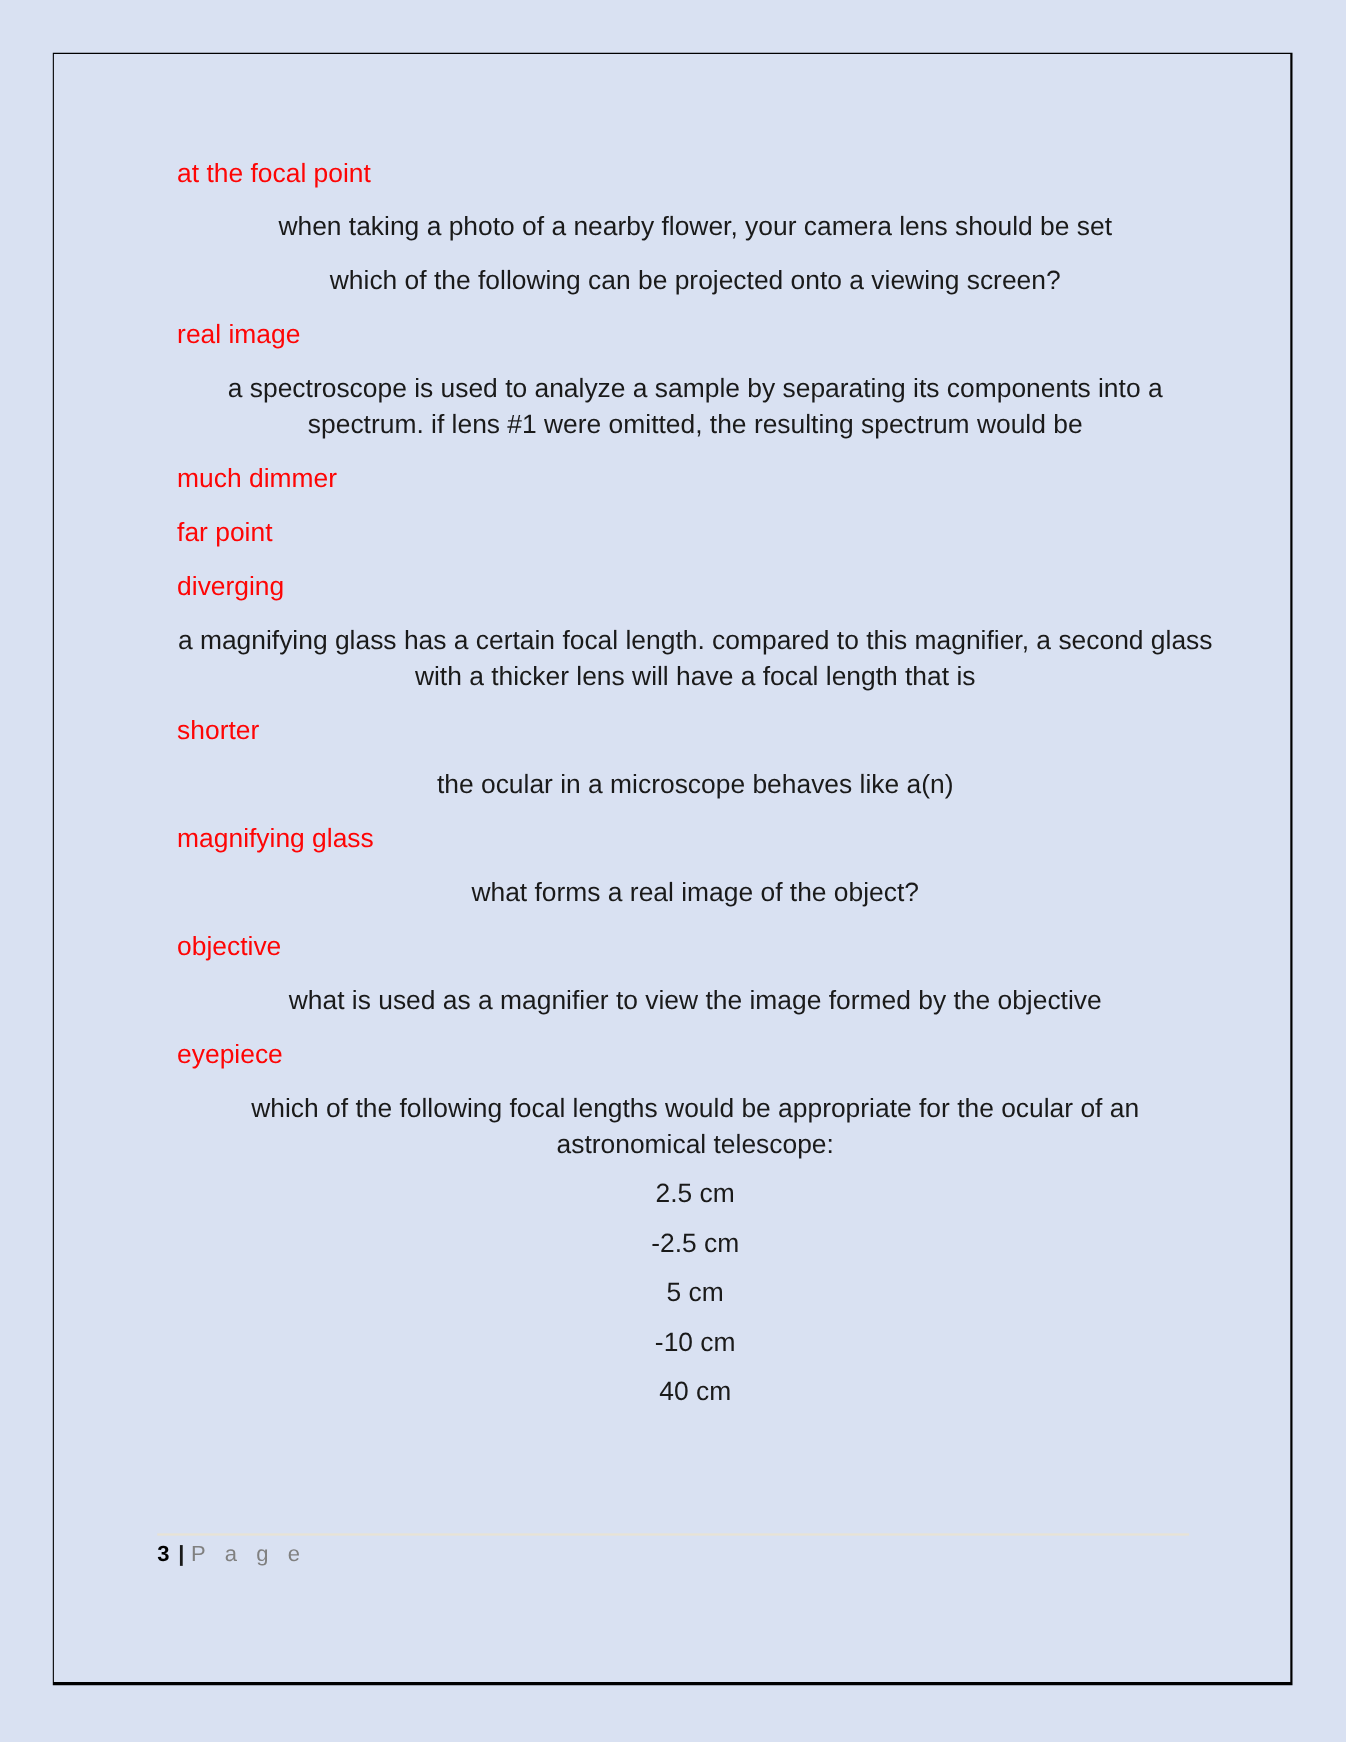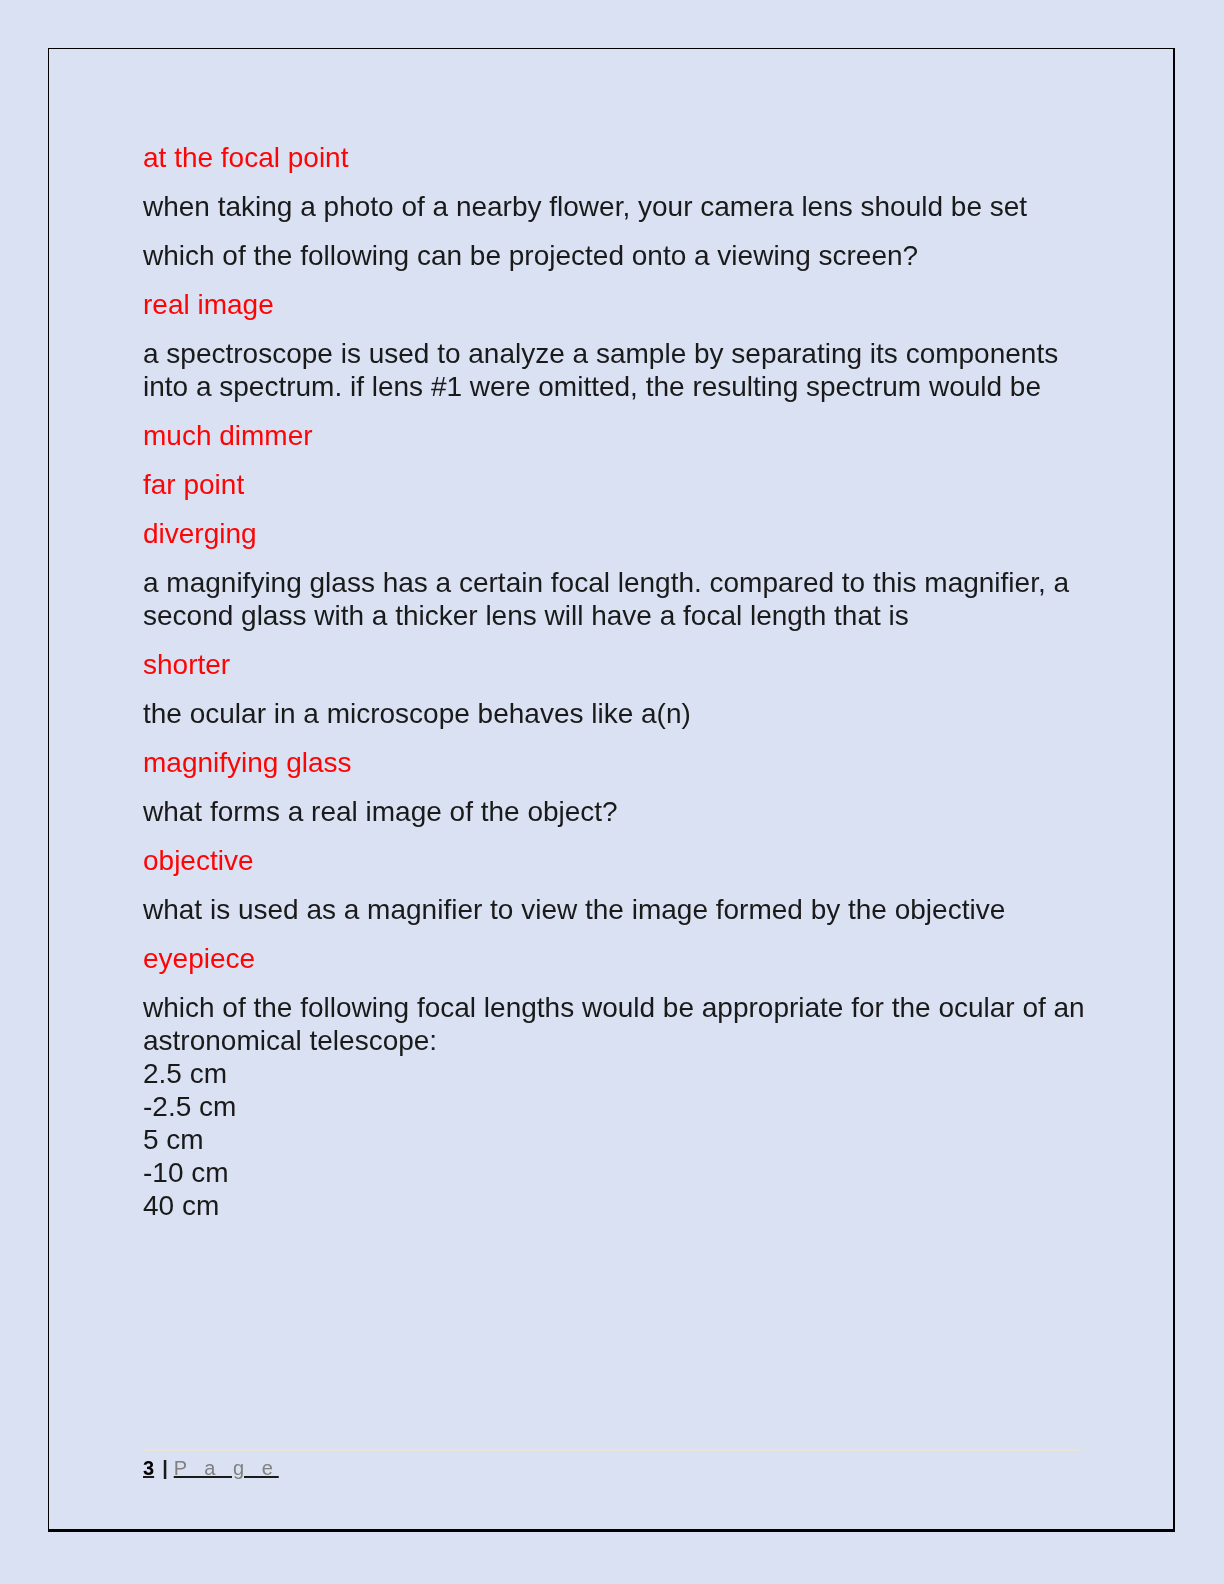--- a/index.html
+++ b/index.html
@@ -23,40 +23,39 @@
     left:48px;top:48px;
     width:1127px;height:1484px;
     border-style:solid;
     border-color:var(--border);
     border-width:1px 2px 3px 1px;
     box-sizing:border-box;
     pointer-events:none;
   }
   .content{
     position:absolute;
-    left:143px;top:141px;
+    left:161px;top:141px;
     width:942px;
-    font-size:28px;
+    font-size:24px;
   }
   .content p{
     margin:0 0 16px 0;
     line-height:33px;
   }
   .answer{color:var(--answer);}
-  .question{color:var(--question);}
-  .option-line{line-height:33px;}
+  .question{color:var(--question);text-align:center;}
+  .option-line{line-height:33px;margin-top:12px;}
   .footer{
     position:absolute;
-    left:143px;top:1449px;
+    left:143px;top:1394px;
     width:938px;
     border-top:2px solid var(--footer-rule);
     padding-top:6px;
     font-size:20px;
     color:var(--question);
-    text-decoration:underline;
   }
   .footer .page-num{font-weight:bold;color:#000;}
   .footer .sep{font-weight:bold;color:#1a1a1a;margin:0 6px 0 8px;}
   .footer .page-label{
     color:var(--footer-label);
     letter-spacing:6px;
   }
 </style>
 </head>
 <body>

